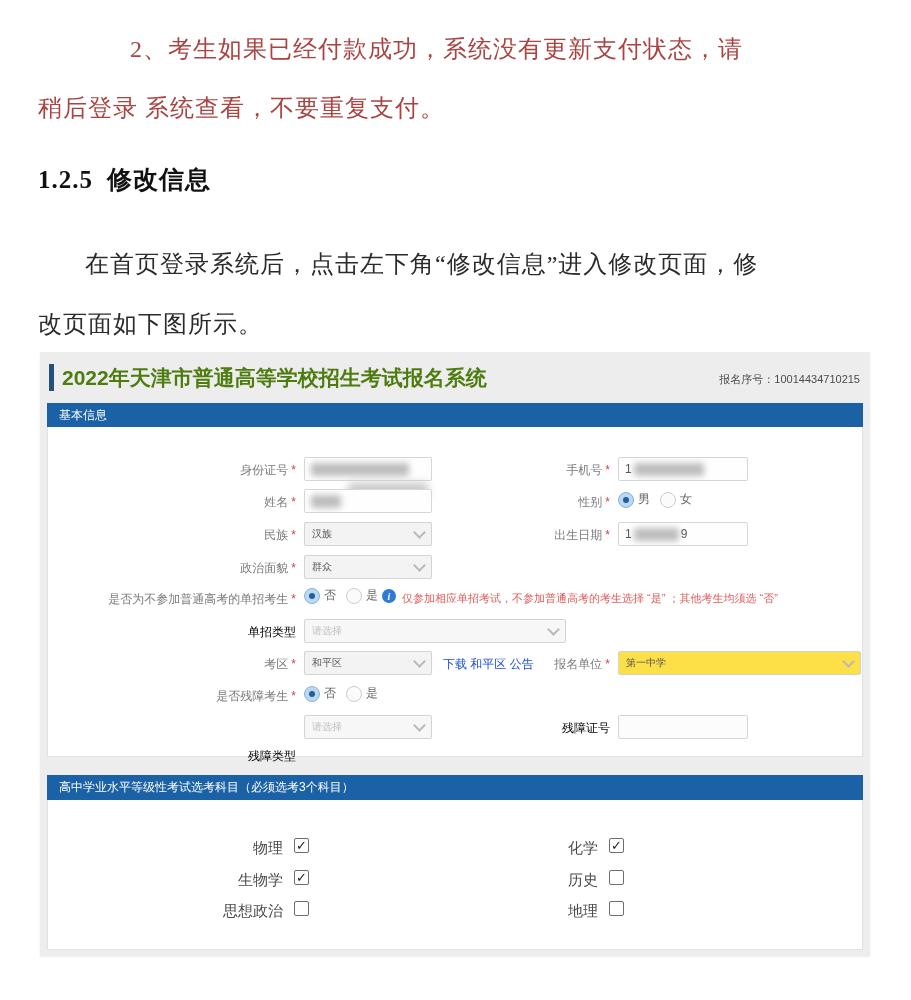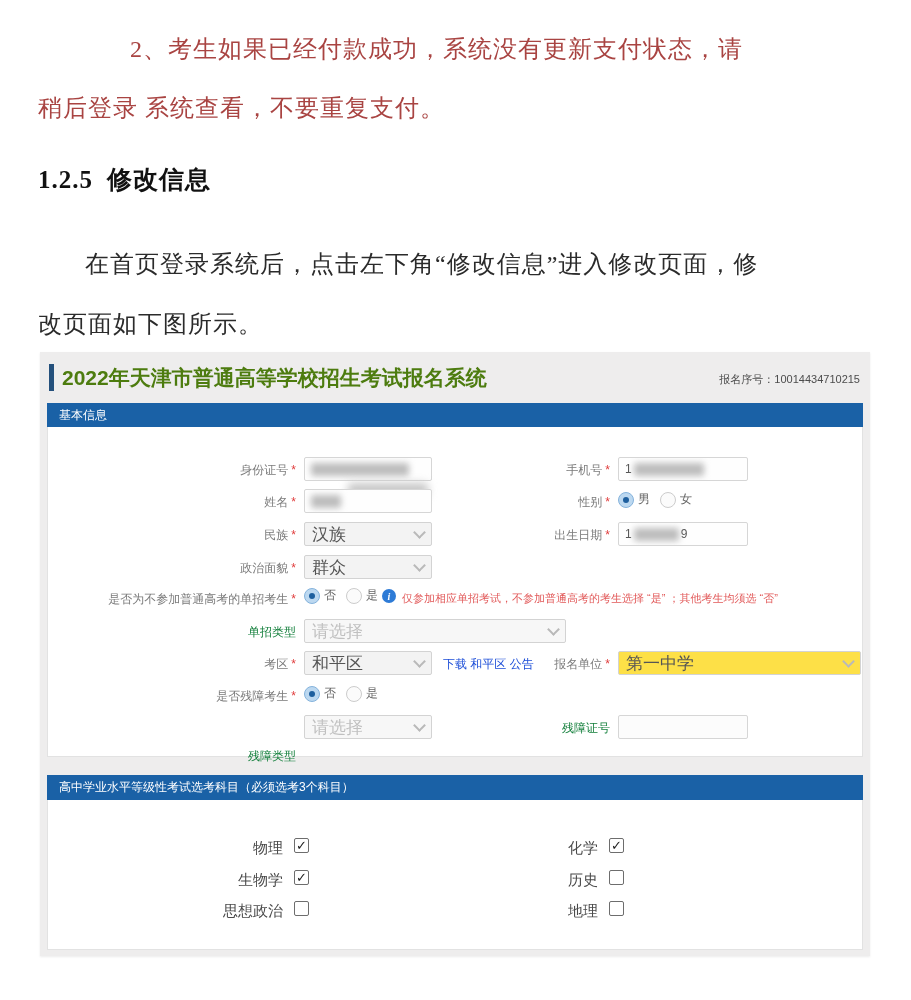--- a/index.html
+++ b/index.html
@@ -21,26 +21,26 @@
   .accent-bar{position:absolute;left:9px;top:12px;width:5px;height:27px;background:#24507c;}
   .shot-title{position:absolute;left:22px;top:12px;font-size:21px;font-weight:bold;color:#4d7c0f;white-space:nowrap;}
   .reg-no{position:absolute;right:10px;top:20px;font-size:11px;color:#4c4c4c;white-space:nowrap;}
   .card{position:absolute;left:7px;width:816px;}
   .sec-bar{height:24px;background:#1a61a6;color:#ffffff;font-size:12px;line-height:24px;
     padding-left:12px;box-sizing:border-box;}
   .sec-bar.tall{height:25px;line-height:25px;}
   .card-body{position:relative;background:#ffffff;border:1px solid #e2e2e2;border-top:none;box-sizing:border-box;}
   
   .fl{position:absolute;font-size:12px;color:#7b7b7b;text-align:right;white-space:nowrap;}
-  .fl.dim{color:#15803d;}
+  .fl.dim{color:#000000;}
   .req{color:#e03c3c;margin-left:3px;}
   .inp{position:absolute;height:24px;background:#fefefe;border:1px solid #d6d6d6;border-radius:2px;
     box-sizing:border-box;font-size:12px;color:#555;display:flex;align-items:center;padding:0 6px;overflow:hidden;}
   .sel{position:absolute;height:24px;background:#f3f3f3;border:1px solid #d3d3d3;border-radius:2px;
-    box-sizing:border-box;font-size:17px;color:#555;display:flex;align-items:center;
+    box-sizing:border-box;font-size:10px;color:#555;display:flex;align-items:center;
     justify-content:space-between;padding:8px 7px;overflow:hidden;}
   .sel.dim{color:#c0c0c0;background:#f7f7f7;}
   .chev{width:7px;height:7px;border-right:2px solid #b9b9b9;border-bottom:2px solid #b9b9b9;
     transform:rotate(45deg);margin-top:-4px;flex:0 0 auto;}
   .blob{display:inline-block;background:#bdbdbd;filter:blur(3px);border-radius:2px;height:13px;}
   .smudge{position:absolute;background:#c7c7c7;filter:blur(4px);border-radius:3px;}
   .radio-group{position:absolute;display:flex;align-items:center;font-size:12px;color:#666;}
   .radio{width:14px;height:14px;border-radius:50%;border:1px solid #cccccc;background:#fbfbfb;
     display:inline-block;position:relative;flex:0 0 auto;}
   .radio.on{background:#bcd8f0;border-color:#85b3dc;}

